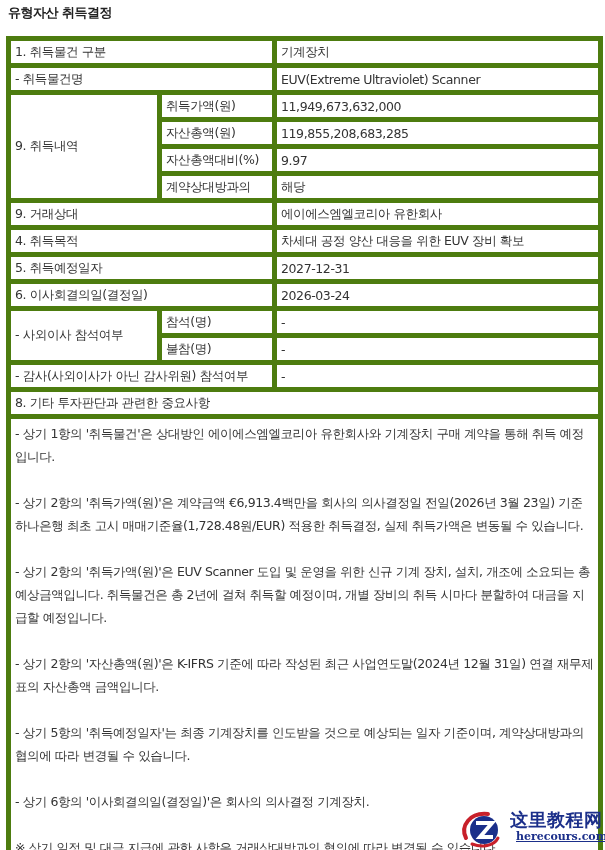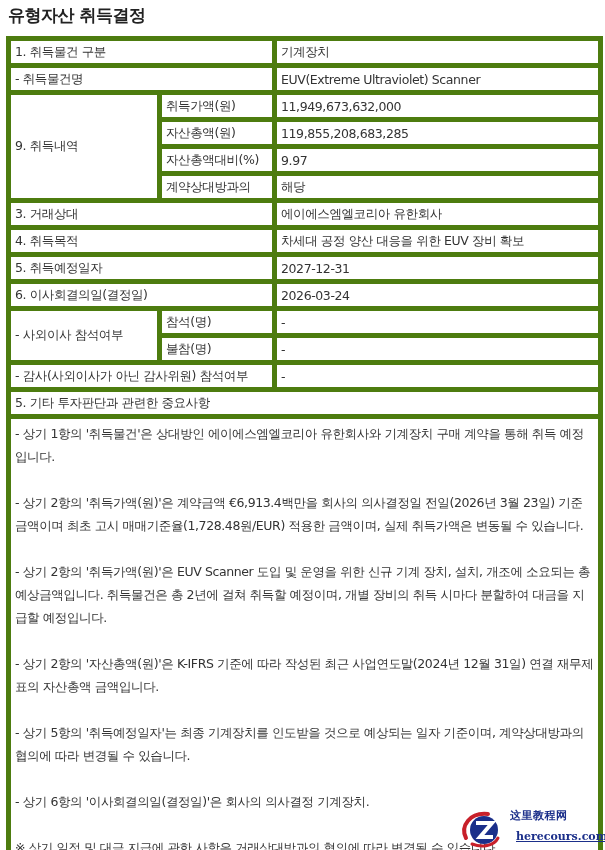--- a/index.html
+++ b/index.html
@@ -3,21 +3,21 @@
 <meta charset="utf-8">
 <style>
   html, body { margin: 0; padding: 0; background: #ffffff; }
   body {
     width: 605px; height: 850px; overflow: hidden; position: relative;
     font-family: "DejaVu Sans", "Liberation Sans", sans-serif;
     color: #333333;
   }
   .title {
     position: absolute; left: 8px; top: 4px;
-    font-size: 17px; font-weight: bold; color: #222222;
+    font-size: 13px; font-weight: bold; color: #222222;
     letter-spacing: -0.5px;
   }
   table.disclosure {
     position: absolute; left: 6px; top: 36px;
     width: 592px;
     border-collapse: collapse;
     table-layout: fixed;
     font-size: 12.5px;
     letter-spacing: -0.4px;
   }
@@ -35,21 +35,21 @@
     line-height: 23px;
     vertical-align: top;
   }
   .note-para { margin: 0; }
   .note-gap { height: 23px; }
   .watermark {
     position: absolute; left: 458px; top: 808px; width: 145px; height: 40px;
   }
   .wm-text1 {
     position: absolute; left: 52px; top: 0px;
-    font-family: "DejaVu Serif", serif; font-weight: bold; font-size: 11px; color: #1b2f8a;
+    font-family: "DejaVu Serif", serif; font-weight: bold; font-size: 18px; color: #1b2f8a;
     letter-spacing: 0.5px;
     text-align: center;
   }
   .wm-text2 {
     position: absolute; left: 58px; top: 22px;
     font-family: "DejaVu Serif", serif; font-weight: bold; font-size: 11px; color: #1b2f8a; text-decoration: underline;
   }
 </style>
 </head>
 <body>
@@ -82,21 +82,21 @@
     </tr>
     <tr>
       <td>자산총액대비(%)</td>
       <td>9.97</td>
     </tr>
     <tr>
       <td>계약상대방과의</td>
       <td>해당</td>
     </tr>
     <tr>
-      <td colspan="2">3. 거래상대</td>
+      <td colspan="2">9. 거래상대</td>
       <td>에이에스엠엘코리아 유한회사</td>
     </tr>
     <tr>
       <td colspan="2">4. 취득목적</td>
       <td>차세대 공정 양산 대응을 위한 EUV 장비 확보</td>
     </tr>
     <tr>
       <td colspan="2">5. 취득예정일자</td>
       <td>2027-12-31</td>
     </tr>
@@ -111,27 +111,27 @@
     </tr>
     <tr>
       <td>불참(명)</td>
       <td>-</td>
     </tr>
     <tr>
       <td colspan="2">- 감사(사외이사가 아닌 감사위원) 참석여부</td>
       <td>-</td>
     </tr>
     <tr>
-      <td colspan="3">5. 기타 투자판단과 관련한 중요사항</td>
+      <td colspan="3">8. 기타 투자판단과 관련한 중요사항</td>
     </tr>
     <tr>
       <td colspan="3" class="notes">
         <p class="note-para"> - 상기 1항의 '취득물건'은 상대방인 에이에스엠엘코리아 유한회사와 기계장치 구매 계약을 통해 취득 예정입니다.</p>
         <div class="note-gap"></div>
-        <p class="note-para">- 상기 2항의 '취득가액(원)'은 계약금액 €6,913.4백만을 회사의 의사결정일 전일(2026년 3월 23일) 기준 금액이며 최초 고시 매매기준율(1,728.48원/EUR) 적용한 금액이며, 실제 취득가액은 변동될 수 있습니다.</p>
+        <p class="note-para">- 상기 2항의 '취득가액(원)'은 계약금액 €6,913.4백만을 회사의 의사결정일 전일(2026년 3월 23일) 기준 하나은행 최초 고시 매매기준율(1,728.48원/EUR) 적용한 취득결정, 실제 취득가액은 변동될 수 있습니다.</p>
         <div class="note-gap"></div>
         <p class="note-para">- 상기 2항의 '취득가액(원)'은 EUV Scanner 도입 및 운영을 위한 신규 기계 장치, 설치, 개조에 소요되는 총 예상금액입니다. 취득물건은 총 2년에 걸쳐 취득할 예정이며, 개별 장비의 취득 시마다 분할하여 대금을 지급할 예정입니다.</p>
         <div class="note-gap"></div>
         <p class="note-para">- 상기 2항의 '자산총액(원)'은 K-IFRS 기준에 따라 작성된 최근 사업연도말(2024년 12월 31일) 연결 재무제표의 자산총액 금액입니다.</p>
         <div class="note-gap"></div>
         <p class="note-para">- 상기 5항의 '취득예정일자'는 최종 기계장치를 인도받을 것으로 예상되는 일자 기준이며, 계약상대방과의 협의에 따라 변경될 수 있습니다.</p>
         <div class="note-gap"></div>
         <p class="note-para">- 상기 6항의 '이사회결의일(결정일)'은 회사의 의사결정 기계장치.</p>
         <div class="note-gap"></div>
         <p class="note-para">※ 상기 일정 및 대금 지급에 관한 사항은 거래상대방과의 협의에 따라 변경될 수 있습니다.</p>

